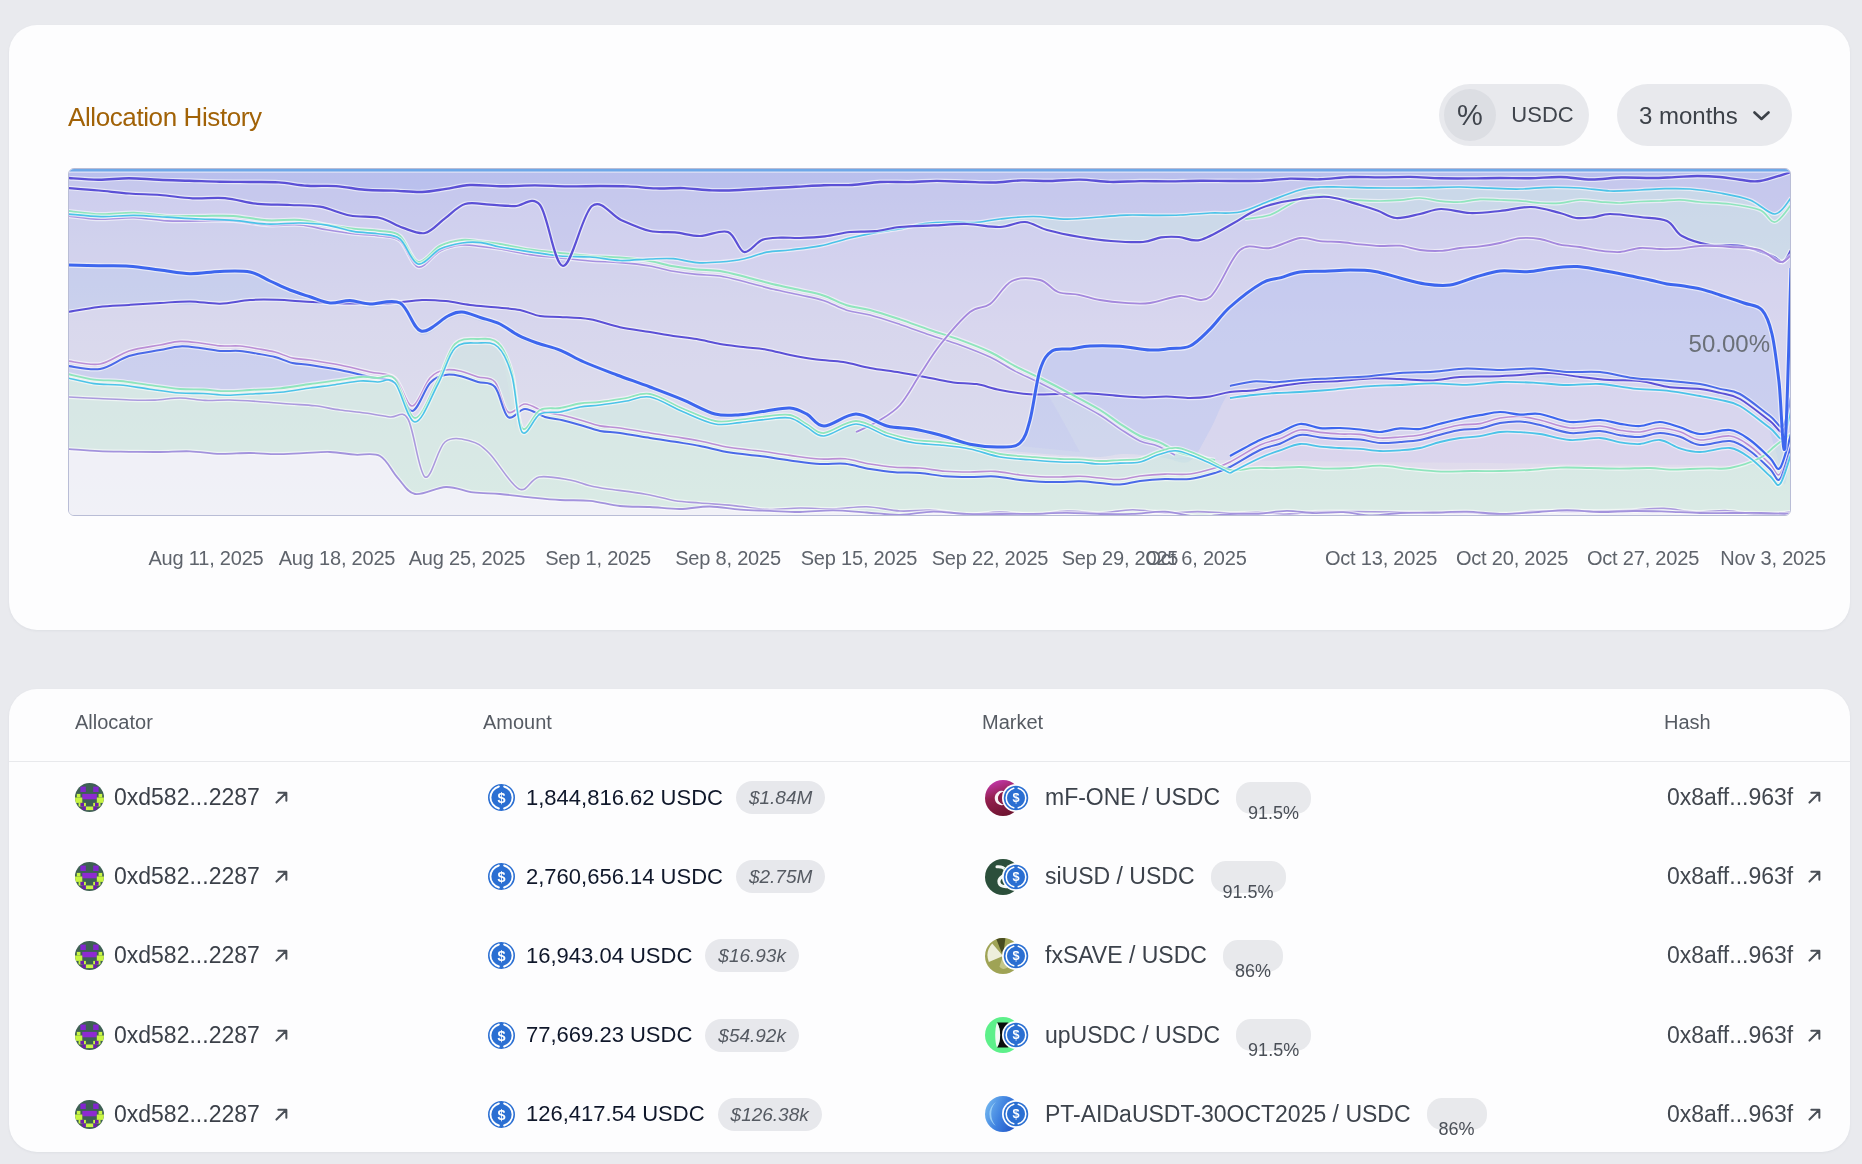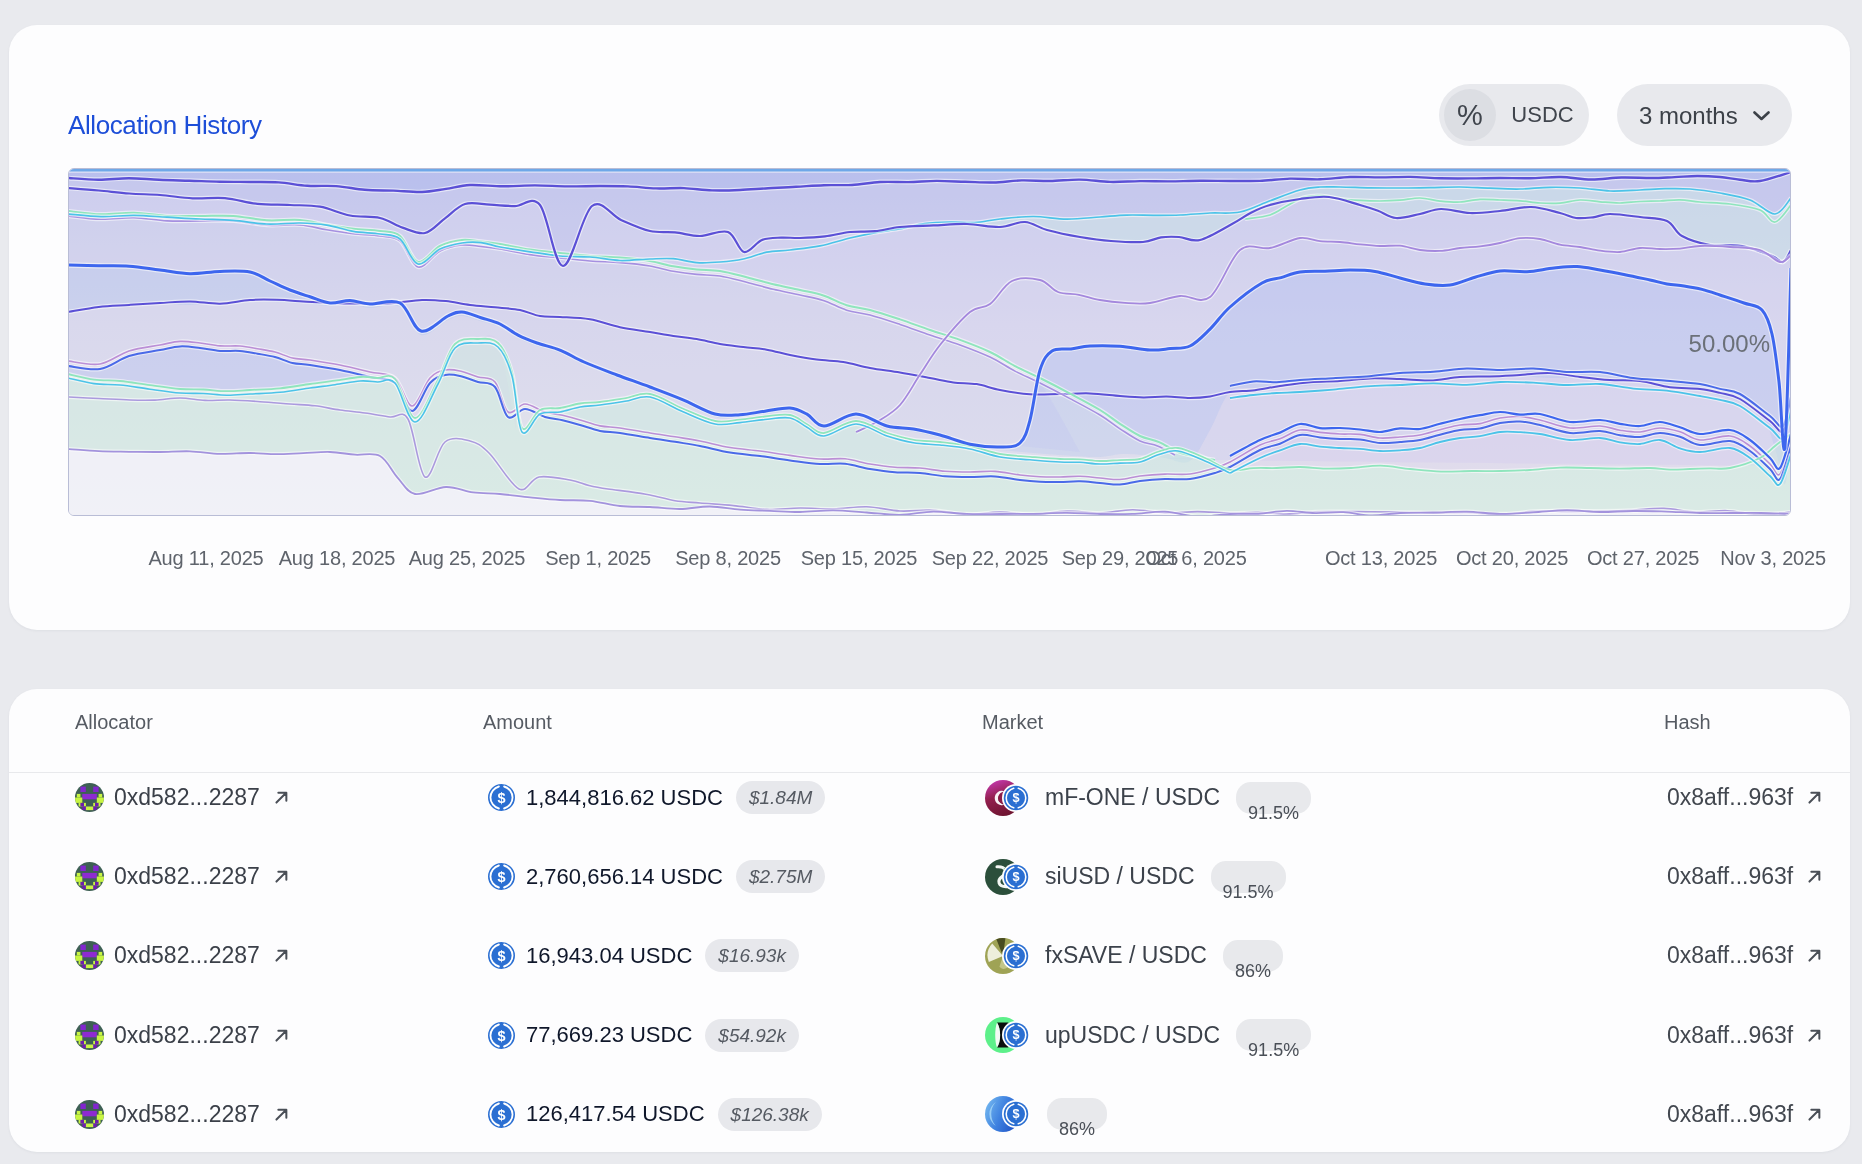--- a/index.html
+++ b/index.html
@@ -1,30 +1,30 @@
 <!DOCTYPE html>
 <html><head>
 <meta charset="utf-8">
 <style>
 * { margin:0; padding:0; box-sizing:border-box; }
 html,body { width:1862px; height:1164px; background:#e9eaee; font-family:"Liberation Sans", sans-serif; -webkit-font-smoothing:antialiased; }
 .card1 { position:absolute; left:9px; top:25px; width:1841px; height:605px; background:#fdfdfe; border-radius:28px; box-shadow:0 1px 3px rgba(25,30,60,0.05); }
 .card2 { position:absolute; left:9px; top:689px; width:1841px; height:463px; background:#fdfdfe; border-radius:28px; box-shadow:0 1px 3px rgba(25,30,60,0.05); }
-.title { position:absolute; left:68px; top:102px; font-size:26px; color:#1d4ed8; letter-spacing:-0.4px;margin-top:8px; }
+.title { position:absolute; left:68px; top:102px; font-size:26px; color:#a16207; letter-spacing:-0.4px; }
 .pill1 { position:absolute; left:1439px; top:84px; width:150px; height:62px; border-radius:31px; background:#e8e9ed; }
 .pill1 .pc { position:absolute; left:5px; top:5px; width:52px; height:52px; border-radius:50%; background:#dcdee3; text-align:center; line-height:52px; font-size:29px; color:#3f444c; }
 .pill1 .pt { position:absolute; left:57px; top:0; width:93px; height:62px; line-height:62px; text-align:center; font-size:22px; color:#40454d; }
 .pill2 { position:absolute; left:1617px; top:84px; width:175px; height:62px; border-radius:31px; background:#e8e9ed; }
 .pill2 .pt { position:absolute; left:22px; top:0; height:62px; line-height:63px; font-size:24px; color:#3c4148; }
 .pill2 svg { position:absolute; right:22px; top:27px; }
 .chartbox { position:absolute; left:68px; top:168px; width:1723px; height:348px; border-radius:6px; overflow:hidden; border:1px solid #b9bdd6; }
 .chartbox svg { position:absolute; left:-1px; top:-1px; }
 .pctlab { position:absolute; left:1640px; top:330px; width:130px; text-align:right; font-size:24px; color:#6b7078; }
 .dlab { position:absolute; top:547px; transform:translateX(-50%); font-size:20px; color:#5f646c; white-space:nowrap; letter-spacing:-0.2px;margin-left:46px; }
-.thead { position:absolute; left:9px; top:689px; width:1841px; height:84px; border-bottom:1px solid #e8e9ec; }
+.thead { position:absolute; left:9px; top:689px; width:1841px; height:73px; border-bottom:1px solid #e8e9ec; }
 .th { position:absolute; top:22px; font-size:20px; color:#565b63; }
 .tbody { position:absolute; left:9px; top:758px; width:1841px; }
 .trow { position:relative; width:100%; height:79.2px; }
 .c-alloc { position:absolute; left:66px; top:0; height:100%; display:flex; align-items:center;text-align:right; }
 .av { width:29px; height:29px; }
 .addr { margin-left:10px; font-size:23px; color:#3b4049; }
 .arr { margin-left:12px; }
 .c-amt { position:absolute; left:479px; top:0; height:100%; display:flex; align-items:center; }
 .usdc { width:27px; height:27px; }
 .amt { margin-left:11px; font-size:22px; color:#0f172a; }
@@ -519,20 +519,21 @@
           </div>
           <div class="pc2">
             <svg width="28" height="28" viewBox="0 0 32 32" style="display:block">
 <circle cx="16" cy="16" r="16" fill="#fff"></circle>
 <circle cx="16" cy="16" r="14" fill="#2b6fd2"></circle>
 <path d="M13.4 4.8 A11.6 11.6 0 0 0 13.4 27.2 M18.6 4.8 A11.6 11.6 0 0 1 18.6 27.2" stroke="#fff" stroke-width="1.8" fill="none" stroke-linecap="round"></path>
 <text x="16" y="21" font-family="Liberation Sans, sans-serif" font-size="14.5" font-weight="bold" fill="#fff" text-anchor="middle">$</text>
 </svg>
           </div>
         </div>
+    <span class="mkt">PT-AIDaUSDT-30OCT2025 / USDC</span>
     <span class="badge2">86%</span>
   </div>
   <div class="c-hash">
     <span class="hash">0x8aff...963f</span>
     <span class="arr2">
           <svg width="19" height="19" viewBox="0 0 18 18" style="display:block">
 <path d="M4.2 13.8 L13.2 4.8 M6.0 4.4 H13.6 V12.0" stroke="#4a4f57" stroke-width="1.9" fill="none" stroke-linecap="round" stroke-linejoin="round"></path>
 </svg>
         </span>
   </div>

